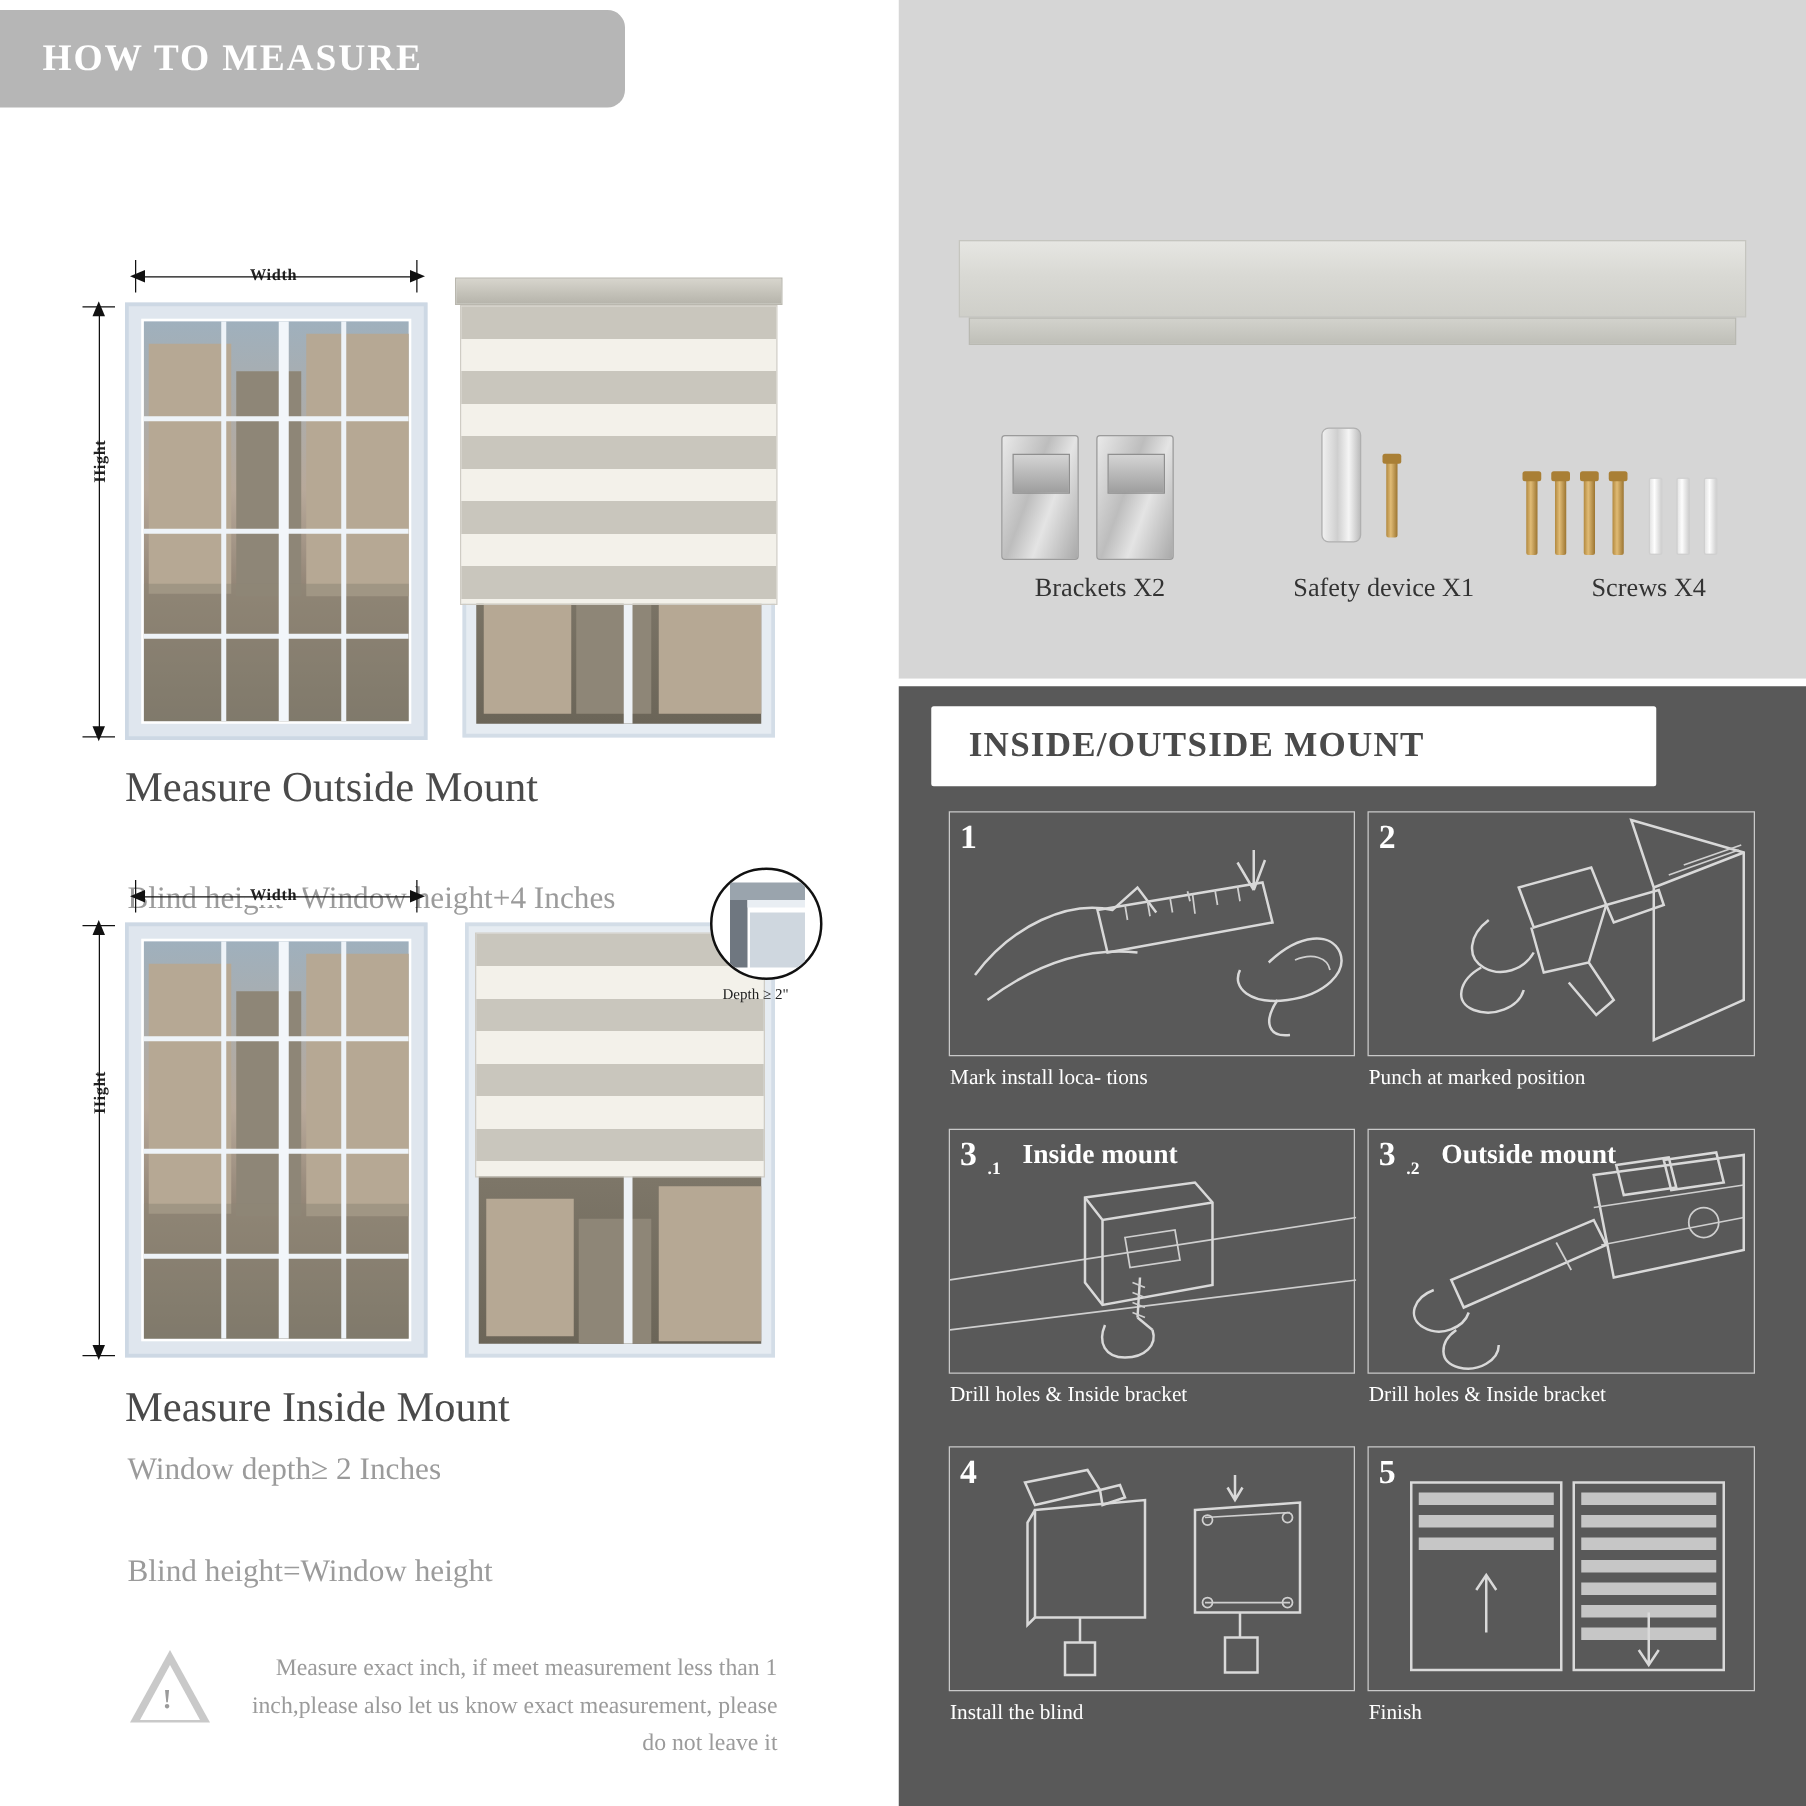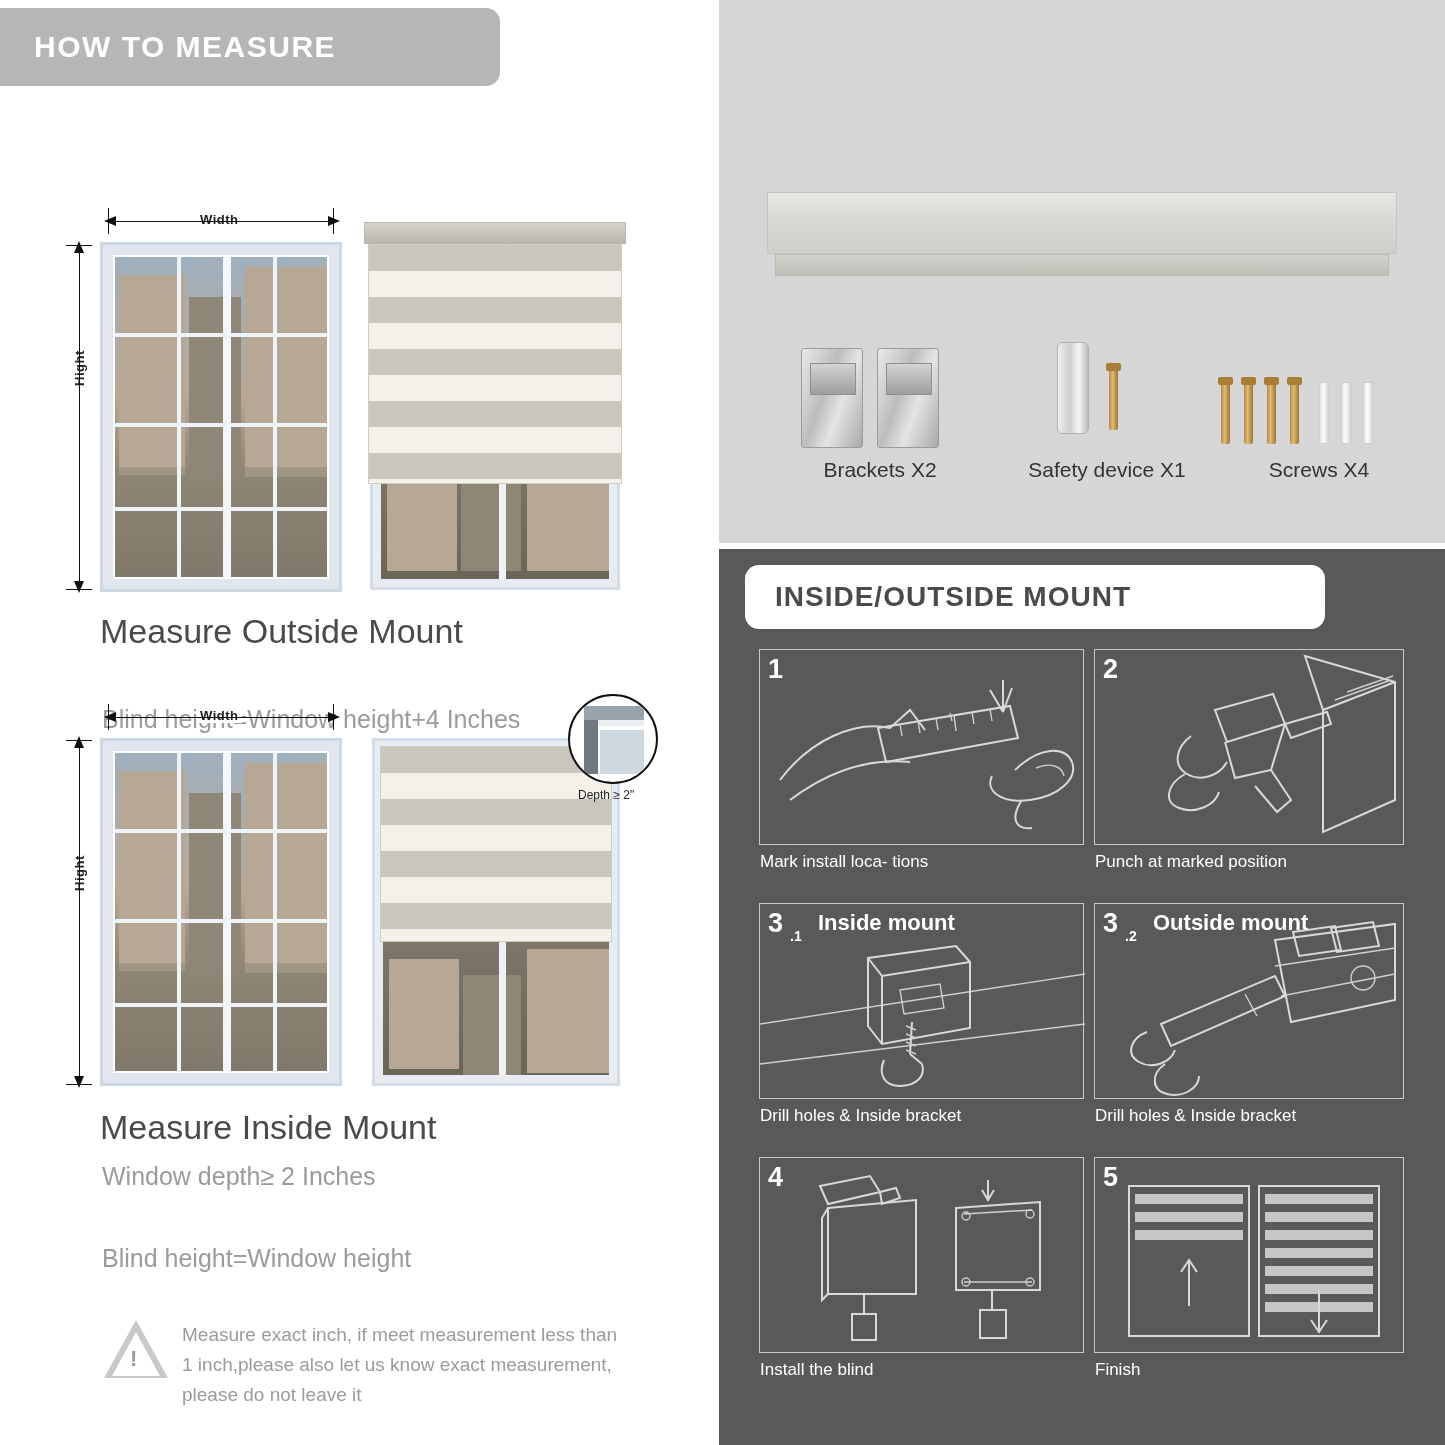--- a/index.html
+++ b/index.html
@@ -2,21 +2,21 @@
 <html><head>
 <meta charset="utf-8">
 <style>
   html,body{margin:0;padding:0;}
   body{
     width:1445px;height:1445px;
     font-family:"Liberation Sans",sans-serif;
     background:#ffffff;
     overflow:hidden;
   }
-  .page{position:relative;width:1445px;height:1445px;}
+  .page{position:relative;width:1445px;height:1445px;font-family:Liberation Serif, serif;}
 
   
   .left{
     position:absolute;left:0;top:0;width:713px;height:1445px;
     background:#ffffff;
   }
   .hdr-measure{
     position:absolute;left:0;top:8px;width:500px;height:78px;
     background:#b6b6b6;
     border-radius:0 14px 14px 0;
@@ -154,21 +154,21 @@
     background:linear-gradient(90deg,#e4e4e4,#fdfdfd 40%,#d0d0d0);
     border:1px solid #cfcfcf;box-sizing:border-box;border-radius:2px;
   }
 
   
   .right-bot{
     position:absolute;left:719px;top:549px;width:726px;height:896px;background:#595959;
   }
   .hdr-mount{
     position:absolute;left:26px;top:16px;width:580px;height:64px;
-    background:#ffffff;border-radius:14px;display:flex;align-items:center;
+    background:#ffffff;border-radius:2px;display:flex;align-items:center;
   }
   .hdr-mount span{
     color:#4a4a4a;font-size:28px;font-weight:bold;letter-spacing:1px;margin-left:30px;
   }
   .step{
     position:absolute;background:#595959;border:1px solid #c9c9c9;box-sizing:border-box;
   }
   .step-num{
     position:absolute;left:8px;top:4px;color:#ffffff;font-size:27px;font-weight:bold;
   }
@@ -304,21 +304,21 @@
     </div>
 
     <div class="title-big" style="left:100px;top:1108px;">Measure Inside Mount</div>
     <div class="line-txt" style="left:102px;top:1162px;">Window depth≥ 2 Inches</div>
     <div class="line-txt" style="left:102px;top:1244px;">Blind height=Window height</div>
 
     <div class="warnbox" style="left:104px;top:1320px;width:560px;height:100px;">
       <div class="warn-tri" style="left:0;top:0;"></div>
       <div class="warn-tri-in"></div>
       <div class="warn-excl">!</div>
-      <div class="warn-txt" style="left:78px;top:0;">Measure exact inch, if meet measurement less than 1 inch,please also let us know exact measurement, please do not leave it</div>
+      <div class="warn-txt" style="left:78px;top:0;text-align:right;">Measure exact inch, if meet measurement less than 1 inch,please also let us know exact measurement, please do not leave it</div>
     </div>
   </div>
 
   <div class="divider-v"></div>
 
   <div class="right-top">
 
 
     <div class="blind-bar"></div>
     <div class="blind-bar-lip"></div>

